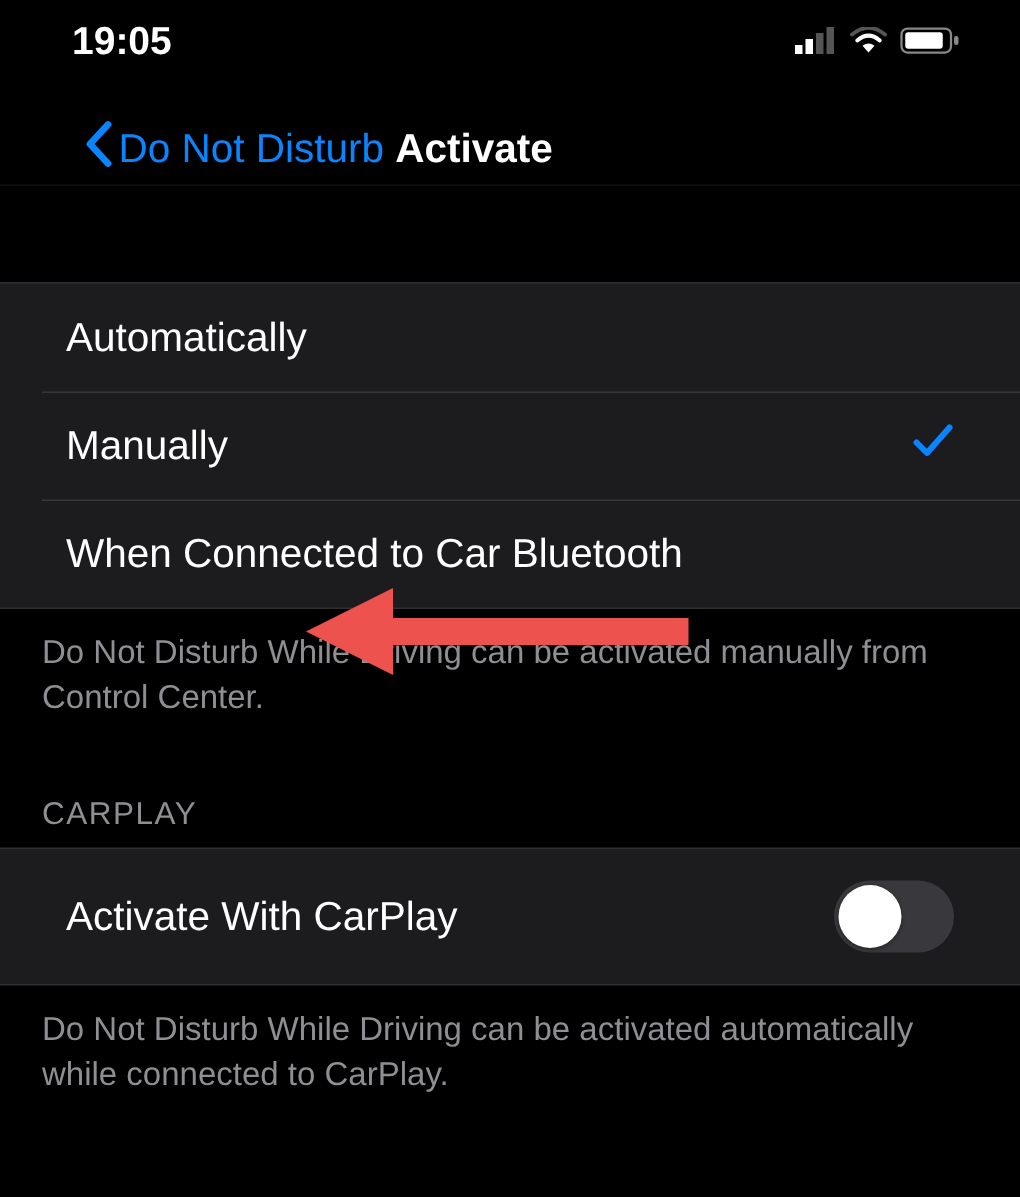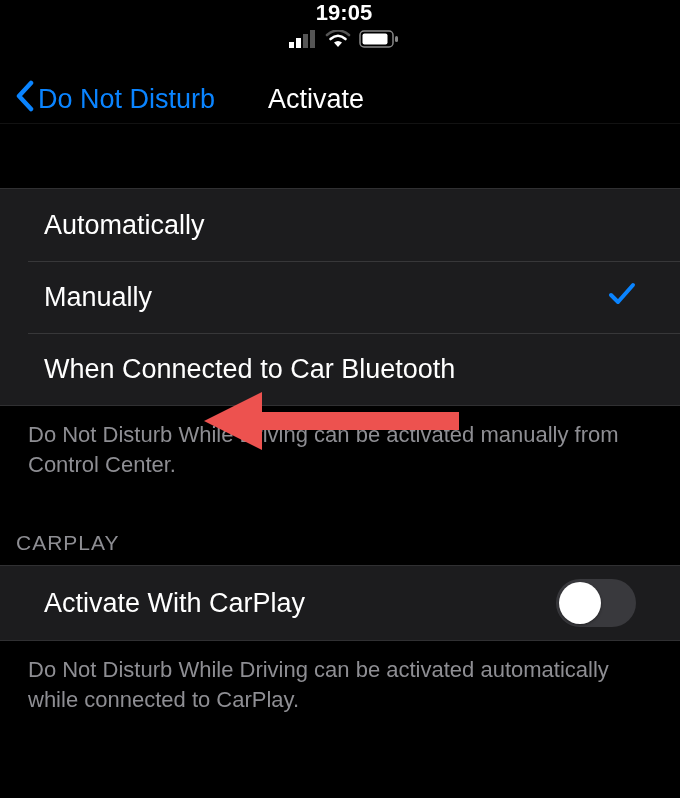--- a/index.html
+++ b/index.html
@@ -11,23 +11,22 @@
       color: #fff;
       overflow: hidden;
       position: relative;
     }
     .status-bar {
       height: 54px;
       display: flex;
       justify-content: space-between;
       align-items: center;
       padding: 0 40px 0 48px;
-      font-size: 22px;
+      font-size: 26px;
       font-weight: 600;
-      flex-direction: column;
     }
     .status-icons {
       display: flex;
       align-items: center;
       gap: 8px;
     }
     .nav-bar {
       height: 70px;
       display: flex;
       align-items: center;
@@ -35,30 +34,31 @@
       padding-top: 22px;
       border-bottom: 1px solid rgba(255,255,255,0.07);
     }
     .back-button {
       display: flex;
       align-items: center;
       padding-left: 14px;
       color: #0a84ff;
       font-size: 27px;
       cursor: pointer;
+      margin-left: 41px;
     }
     .back-chevron {
       margin-right: 2px;
     }
     .nav-title {
       position: absolute;
       left: 50%;
       transform: translateX(-50%);
       font-size: 27px;
-      font-weight: 400;
+      font-weight: 700;
       margin-left: -24px;
     }
     .spacer-black {
       background: #000;
     }
     .spacer-top { height: 64px; }
     .cell-group {
       background: #1c1c1e;
     }
     .cell {
@@ -85,21 +85,21 @@
     .group-border-bottom {
       border-bottom: 1px solid rgba(255,255,255,0.09);
     }
     .footer-text {
       padding: 14px 28px 0 28px;
       color: #8e8e93;
       font-size: 22px;
       line-height: 1.35;
     }
     .section-header {
-      padding: 52px 28px 10px 16px;
+      padding: 52px 28px 10px 28px;
       color: #8e8e93;
       font-size: 21px;
       letter-spacing: 1px;
     }
     .check {
       color: #0a84ff;
     }
     .toggle {
       width: 80px;
       height: 48px;
@@ -184,21 +184,21 @@
   <div class="cell">
     <span>When Connected to Car Bluetooth</span>
   </div>
 </div>
 
 <div class="footer-text">Do Not Disturb While Driving can be activated manually from Control Center.</div>
 
 <div class="section-header">CARPLAY</div>
 
 <div class="cell-group group-border-top group-border-bottom">
-  <div class="cell" style="height:74px;gap:16px;">
+  <div class="cell" style="height:90px;gap:16px;">
     <span>Activate With CarPlay</span>
     <span class="toggle">
       <span class="toggle-knob"></span>
     </span>
   </div>
 </div>
 
 <div class="footer-text">Do Not Disturb While Driving can be activated automatically while connected to CarPlay.</div>
 
 <div class="arrow-annotation">

